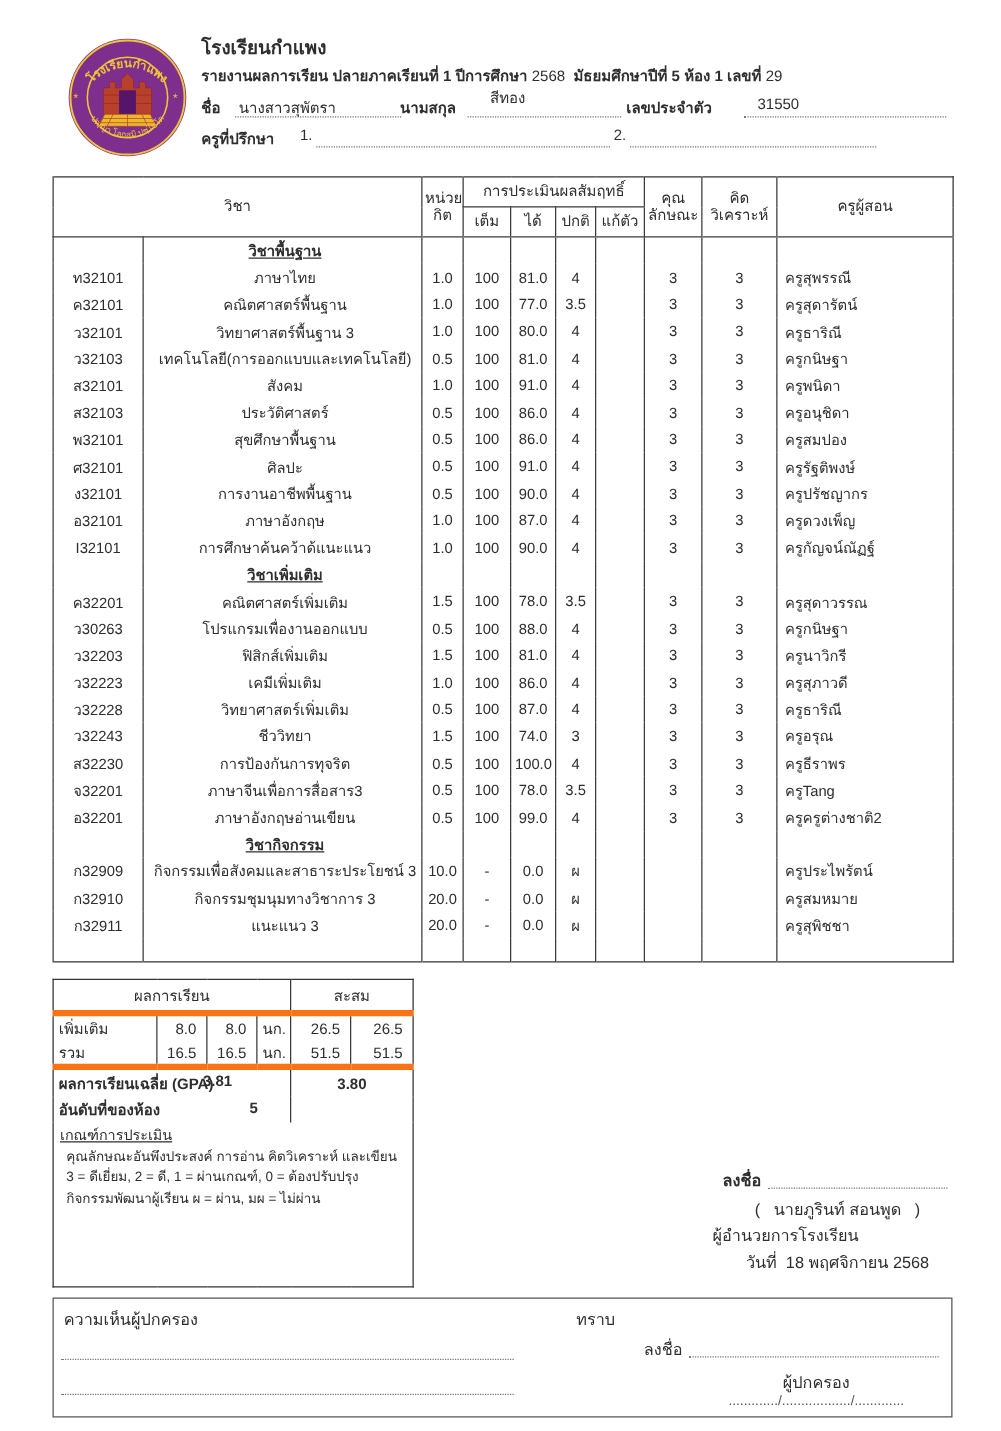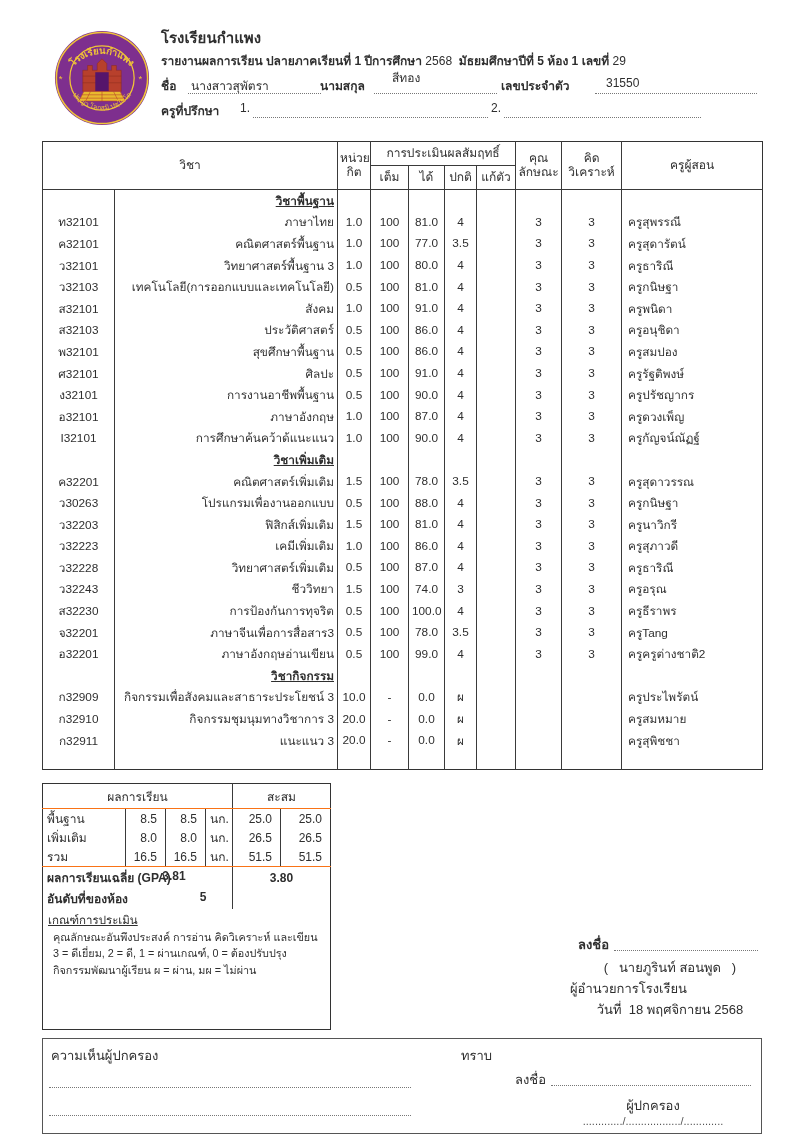--- a/index.html
+++ b/index.html
@@ -13,34 +13,34 @@
 
   
   #main-table{position:absolute;left:42px;top:141px;width:720px;height:629px;
       border-collapse:collapse;table-layout:fixed;font-size:11.8px;border:1.6px solid #333;}
   #main-table th,#main-table td{border-left:1px solid #3a3a3a;padding:0 3px;font-weight:normal;
       overflow:hidden;white-space:nowrap;}
   #main-table thead th{border-bottom:1px solid #3a3a3a;text-align:center;vertical-align:middle;
       height:21px;font-size:12px;line-height:1.1;padding:1px 2px;}
   #main-table tbody tr.r{height:21.6px;}
   #main-table td.c-code{text-align:center;}
-  #main-table td.c-subj{text-align:right;padding-left:7px;}
+  #main-table td.c-subj{text-align:center;padding-left:7px;}
   #main-table td.c-num{text-align:center;}
   #main-table td.c-teacher{text-align:left;padding-left:6px;}
   .sec-name{font-weight:bold;text-decoration:underline;}
   #main-table tr.filler td{height:auto;}
 
   
   #sum-table{position:absolute;left:42px;top:783px;width:288px;height:247px;
       border-collapse:collapse;table-layout:fixed;font-size:12px;border:1.6px solid #333;}
   #sum-table td{padding:0 4px;vertical-align:middle;overflow:visible;white-space:nowrap;}
   #sum-table .ct{text-align:center;}
   #sum-table .rt{text-align:right;padding-right:8px;}
   #sum-table .bl{border-left:1px solid #3a3a3a;}
-  #sum-table .bb{border-bottom:1px solid #f97316;}
+  #sum-table .bb{border-bottom:5px solid #f97316;}
   #sum-table tr.hr1 td{height:24px;}
   #sum-table tr.hr2 td{height:25px;}
   #sum-table tr.vr td{height:19px;}
   #sum-table tr.gpa td,#sum-table tr.rank td{height:21px;font-weight:bold;}
   #sum-table td.crit{vertical-align:top;padding:3px 5px;white-space:normal;font-size:10.8px;line-height:1.5;}
   .crit-title{text-decoration:underline;font-size:11.5px;}
   .crit-line{padding-left:5px;}
 
   
   #parent-box{position:absolute;left:42px;top:1038px;width:718px;height:94px;border:1.3px solid #555;font-size:13px;}
@@ -468,28 +468,20 @@
         <col style="width:40px">
         <col style="width:40px">
       <col style="width:27px">
         <col style="width:48px">
         <col style="width:50px">
     </colgroup>
     <tbody>
         <tr class="hr1">
       <td colspan="4" class="ct bb">ผลการเรียน</td>
       <td colspan="2" class="ct bb bl">สะสม</td>
-    </tr>
-    <tr class="vr">
-      <td>พื้นฐาน</td>
-      <td class="rt bl">8.5</td>
-      <td class="rt bl">8.5</td>
-      <td class="ct bl">นก.</td>
-      <td class="rt bl">25.0</td>
-      <td class="rt bl">25.0</td>
     </tr>
     <tr class="vr">
       <td>เพิ่มเติม</td>
       <td class="rt bl">8.0</td>
       <td class="rt bl">8.0</td>
       <td class="ct bl">นก.</td>
       <td class="rt bl">26.5</td>
       <td class="rt bl">26.5</td>
     </tr>
     <tr class="vr">

